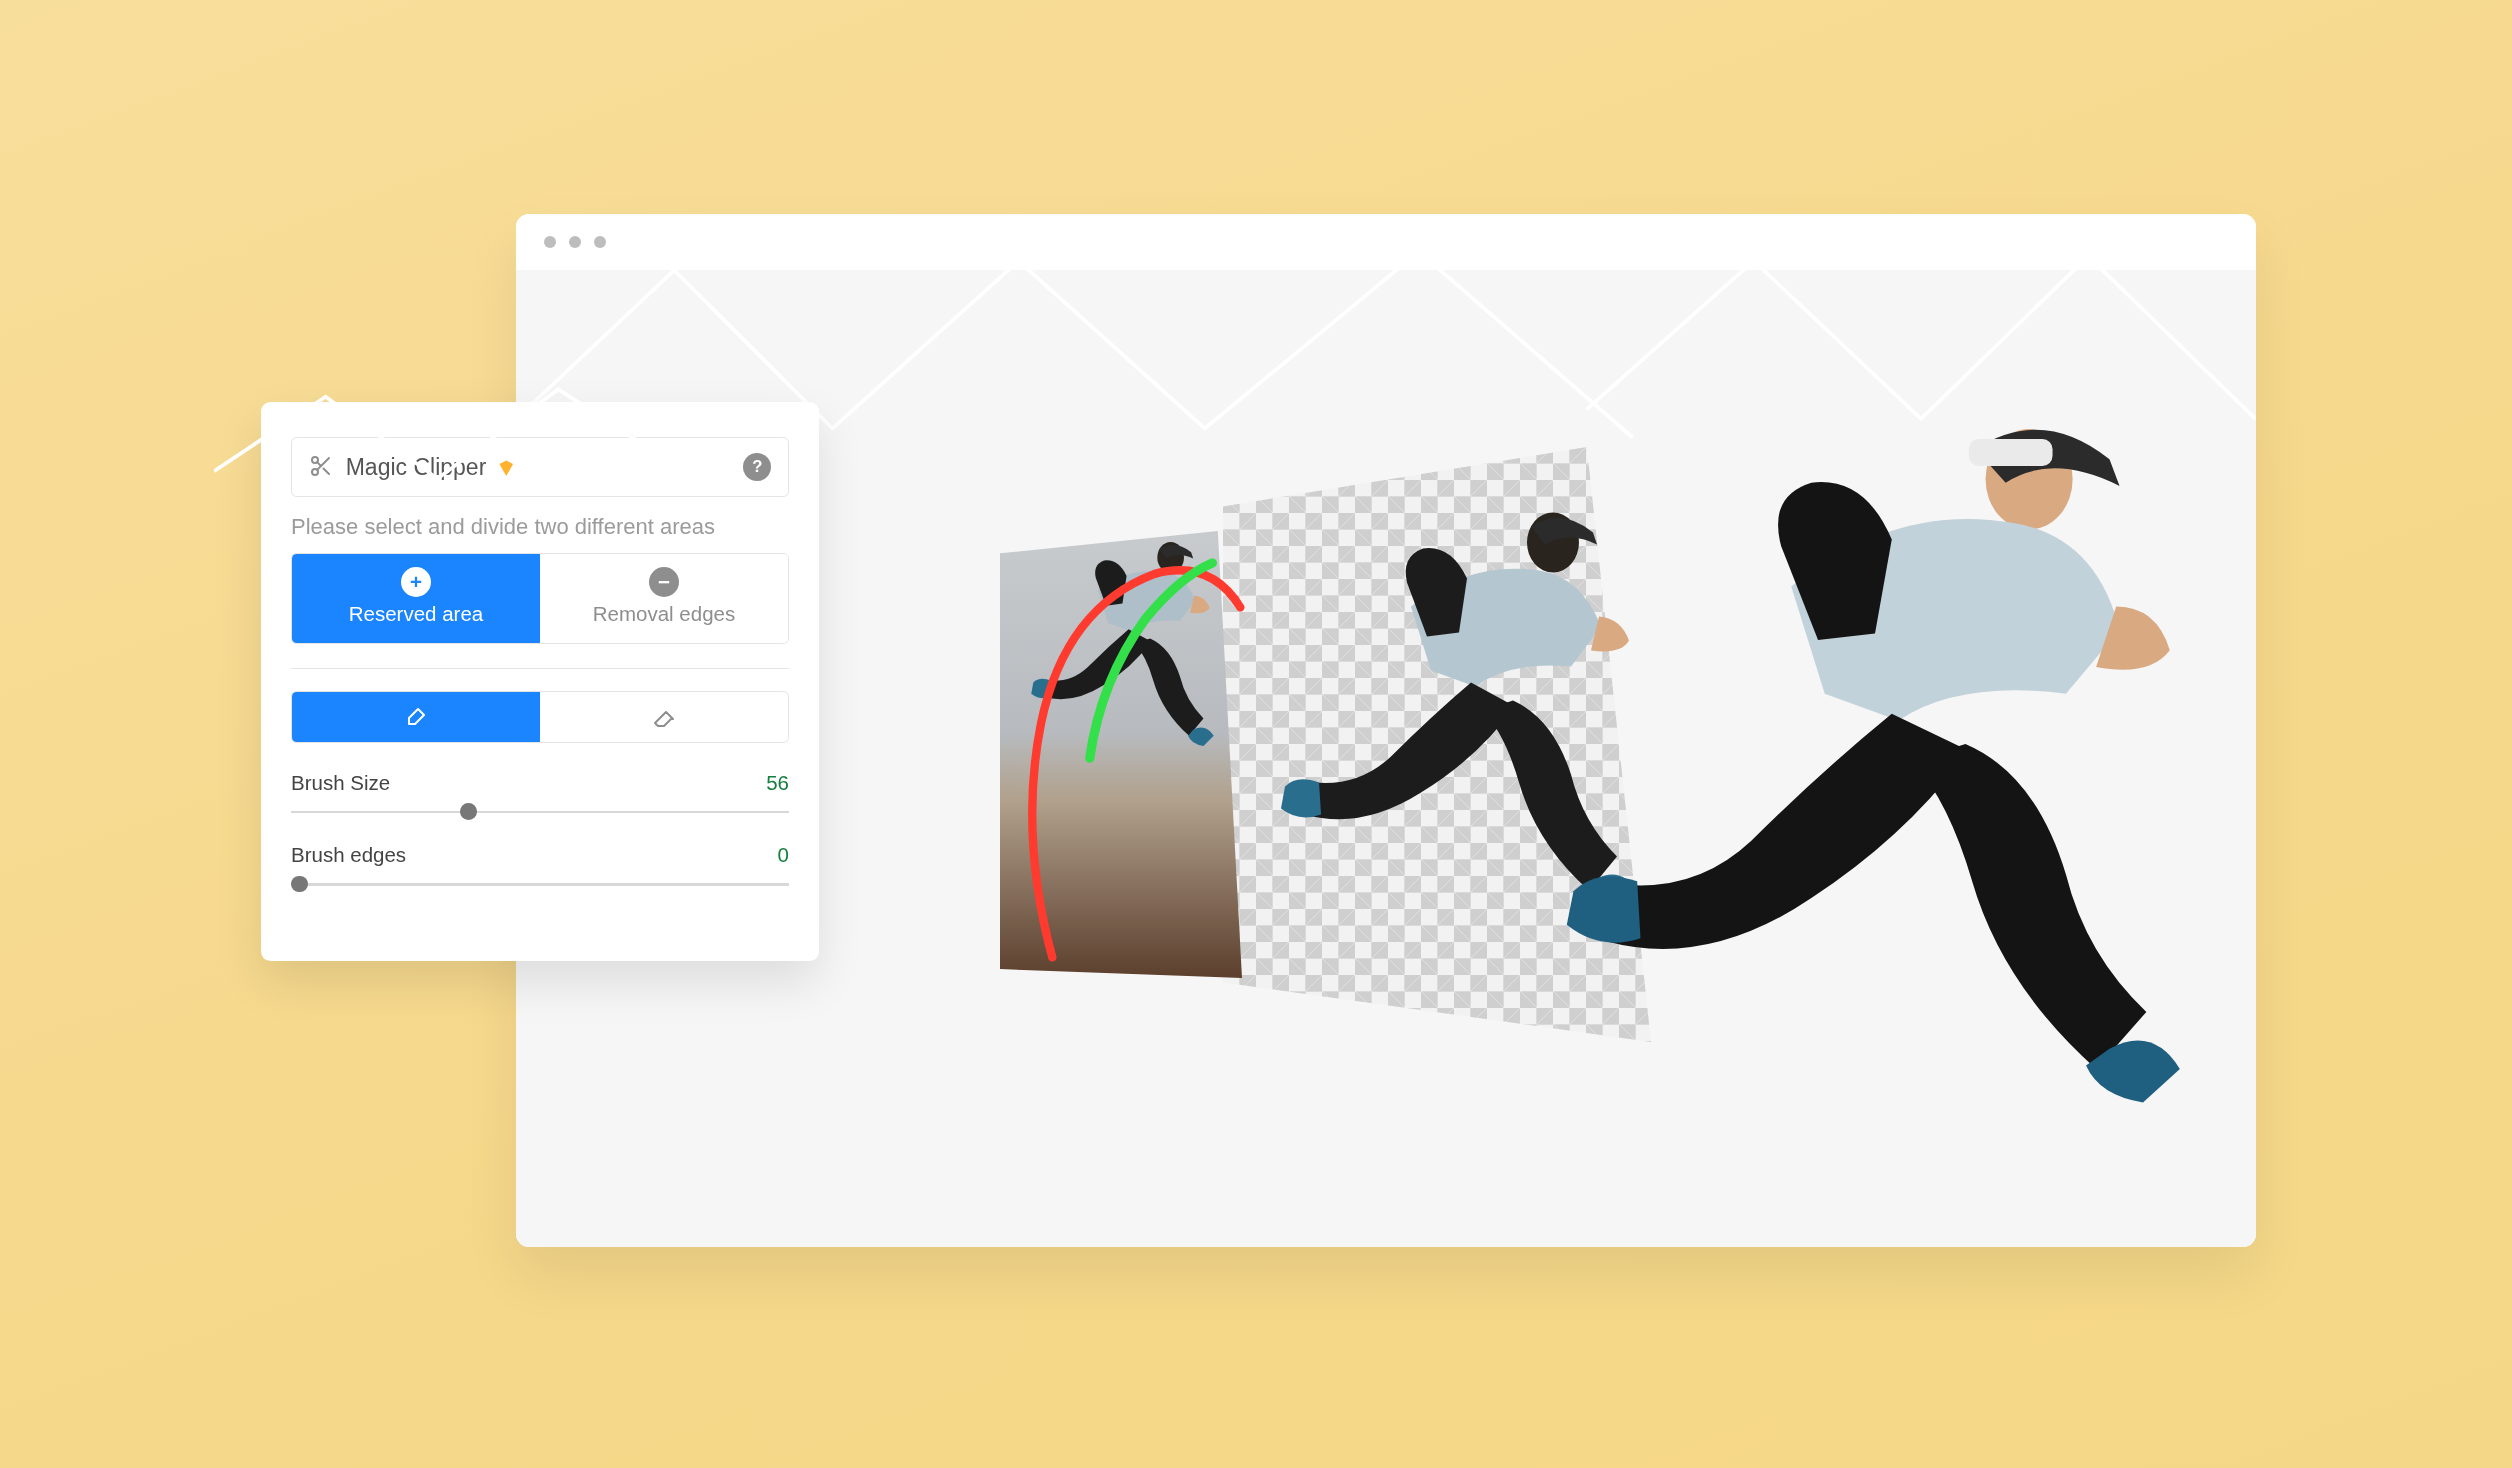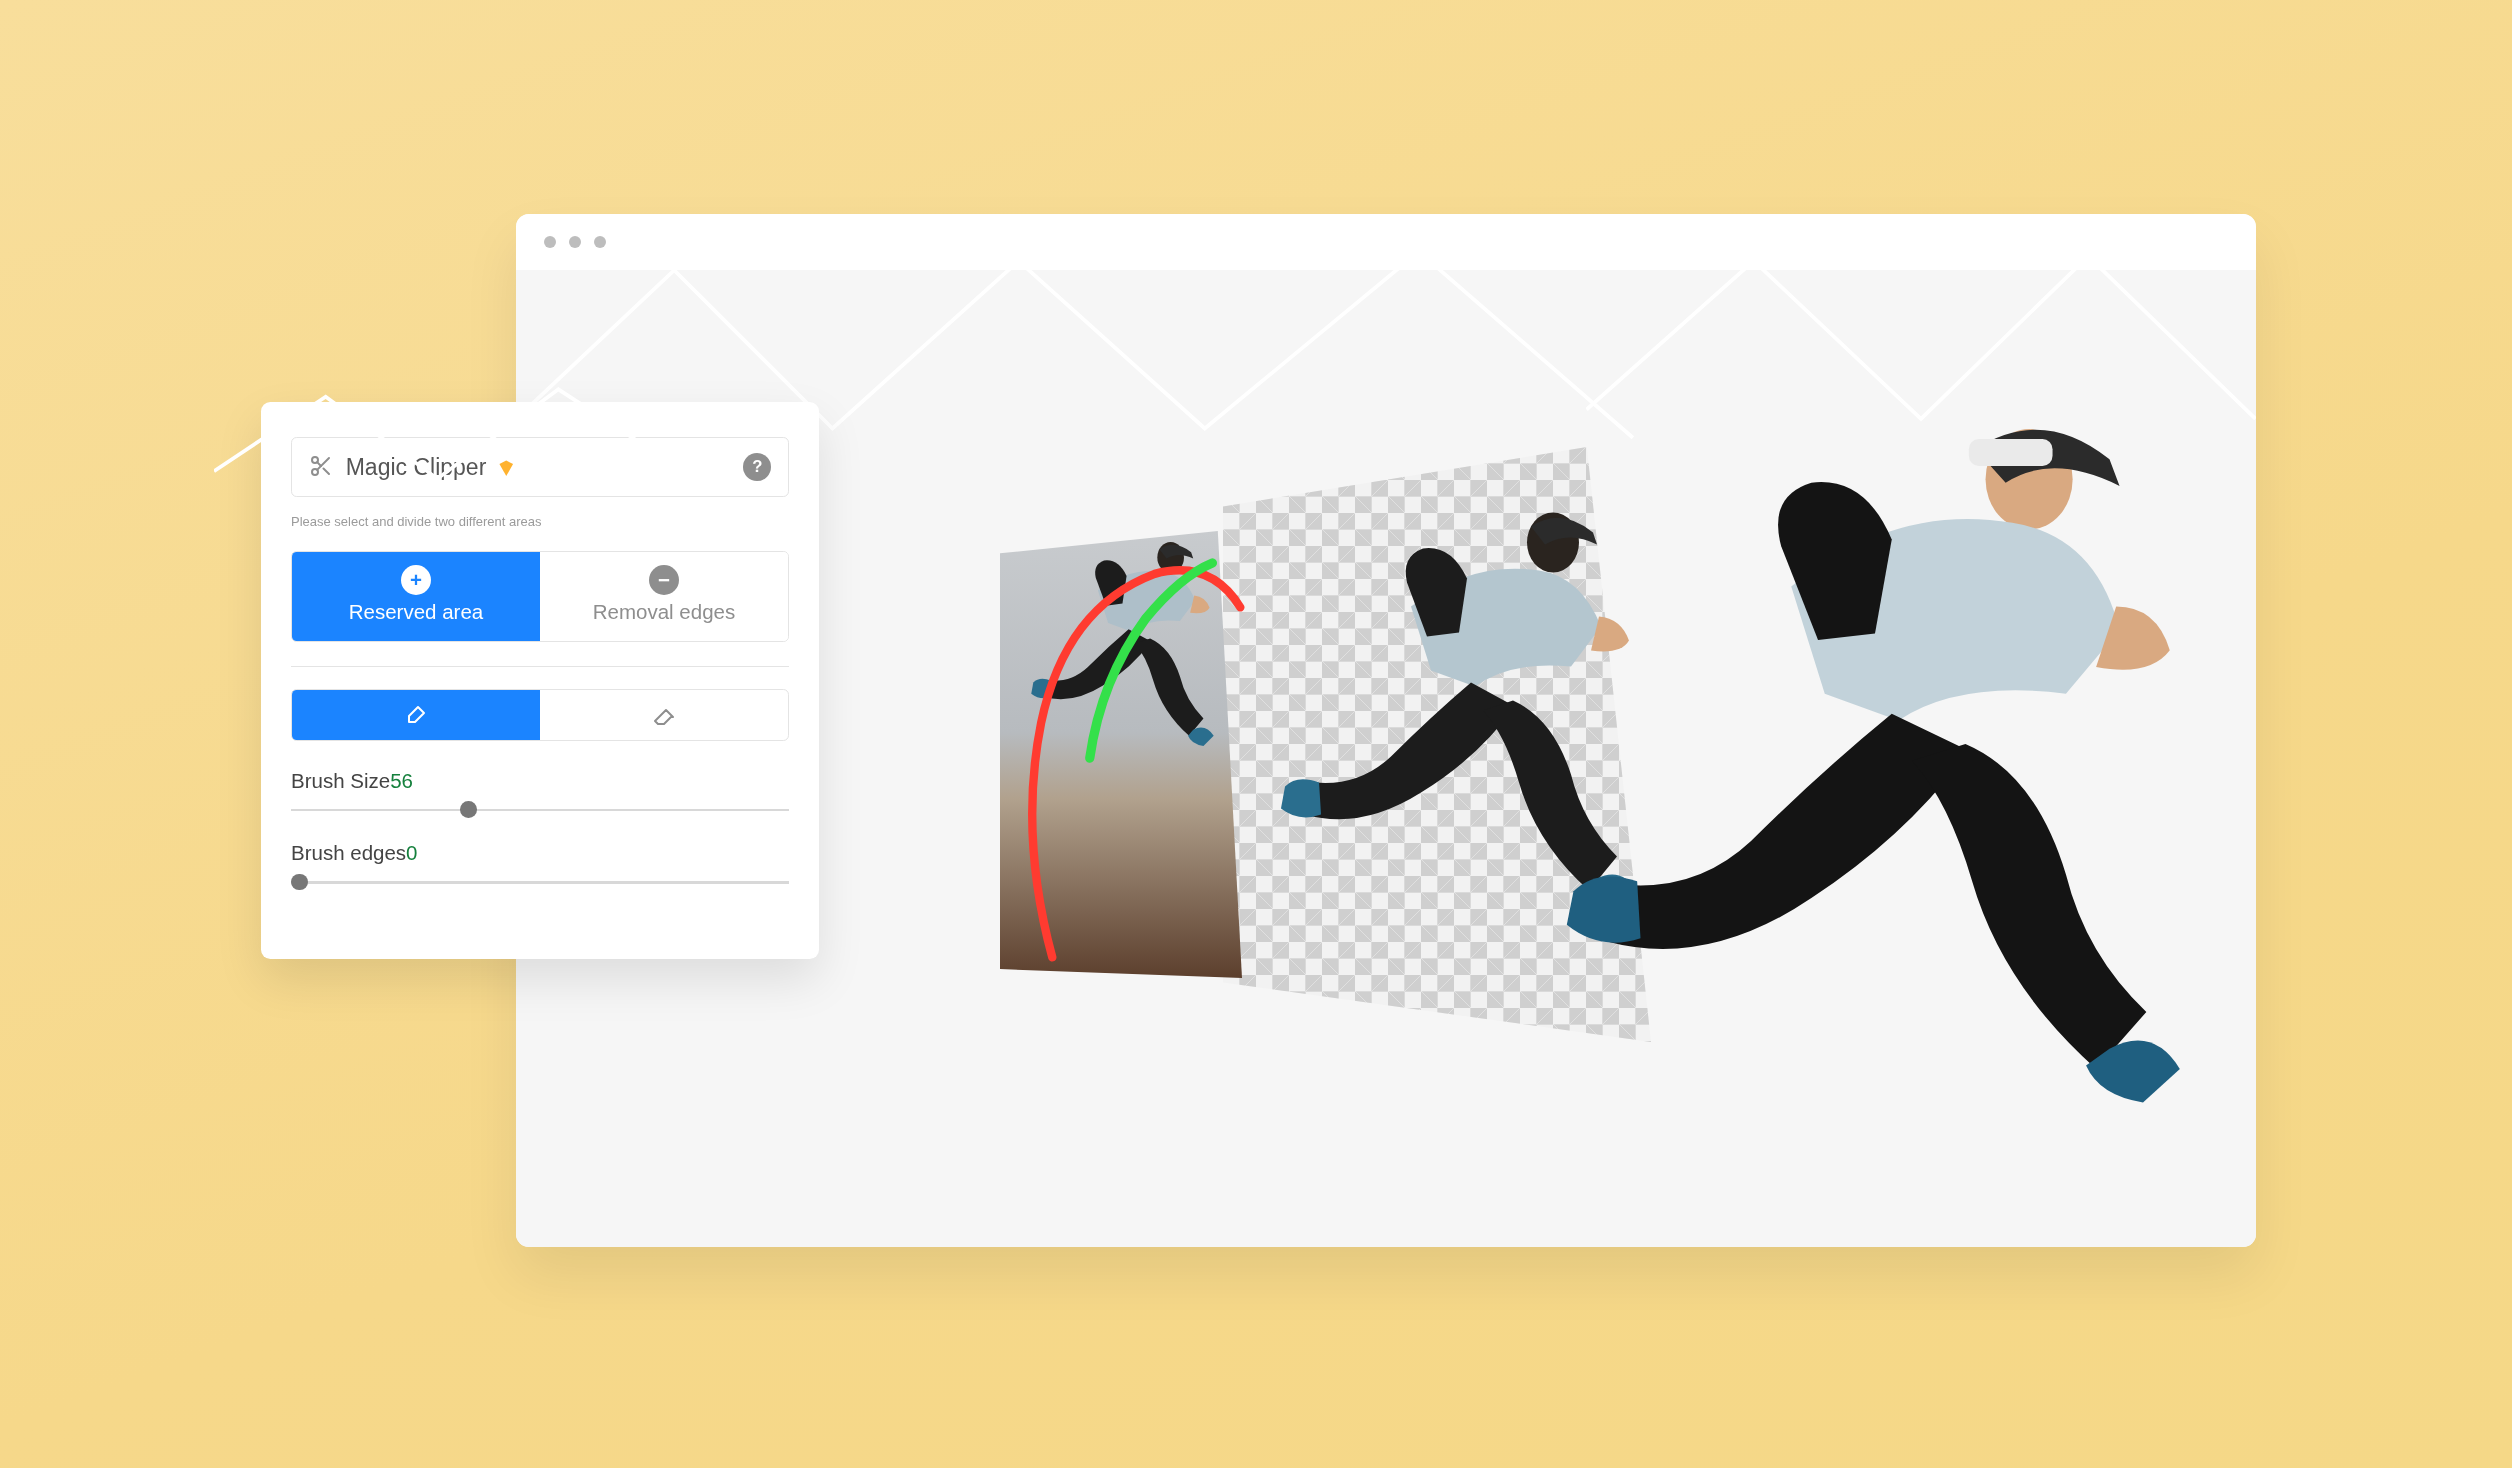--- a/index.html
+++ b/index.html
@@ -98,35 +98,35 @@
     .tp-header {
       display: flex; align-items: center;
       border: 0.9px solid #e4e4e4; border-radius: 5.6px;
       padding: 15px 16.7px;
       gap: 13px;
       margin-bottom: 16.7px;
     }
     .tp-header .scissors { color: #8e8e8e; }
     .tp-header .title { font-size: 23px; font-weight: 500; color: #555; flex: 1; display:flex; align-items:center; gap:9.3px;}
     .tp-header .help { width: 28px; height:28px; border-radius: 50%; background:#8e8e8e; color:#fff; display:flex; align-items:center; justify-content:center; font-size:16.7px; font-weight: bold;}
-    .tp-help-text { color: #9b9b9b; font-size: 13px; margin-bottom: 22px; }
+    .tp-help-text { color: #9b9b9b; font-size: 22px; margin-bottom: 13px; }
     .seg { display:flex; border:0.9px solid #e4e4e4; border-radius: 5.6px; overflow:hidden; margin-bottom: 24px; }
     .seg > div { flex:1; text-align:center; padding: 13px 0 16.7px 0; display:flex; flex-direction:column; align-items:center; gap:5.6px; font-size:20.5px; }
     .seg .active { background:#1b84ff; color:#fff; }
     .seg .inactive { color:#8e8e8e; background:#fff; }
     .seg .iconcircle { width:30px;height:30px;border-radius:50%;display:flex;align-items:center;justify-content:center;}
     .seg .active .iconcircle{ background:#ffffff; color:#1b84ff; font-weight:bold;}
     .seg .inactive .iconcircle{ background:#8e8e8e; color:#fff; font-weight:bold;}
     .divider { height:0.9px; background:#e4e4e4; margin: 0 0 22px 0;}
     .seg2 { display:flex; border:0.9px solid #e4e4e4; border-radius:5.6px; overflow:hidden; margin-bottom:28px;}
     .seg2 > div { flex:1; display:flex; align-items:center; justify-content:center; height:50px;}
     .seg2 .active { background:#1b84ff; color:#fff;}
     .seg2 .inactive { color:#8e8e8e; }
 
-    .slider-row { display:flex; font-size:20.5px; color:#444; margin-bottom:13px;}
+    .slider-row { display:flex; justify-content:space-between; font-size:20.5px; color:#444; margin-bottom:13px;}
     .slider-row .val { color:#15803d; }
     .slider { position:relative; height:7.4px; margin-bottom:28px;}
     .slider .track { position:absolute; left:0; right:0; top:2.8px; height:2.8px; background:#d8d8d8;}
     .slider .thumb { position:absolute; top:-4.7px; width:16.7px; height:16.7px; border-radius:50%; background:#777; }
 
     .diamond { display:inline-block; width:18.6px;height:18.6px; transform: rotate(0deg);}
   </style>
 </head>
 <body>
 

